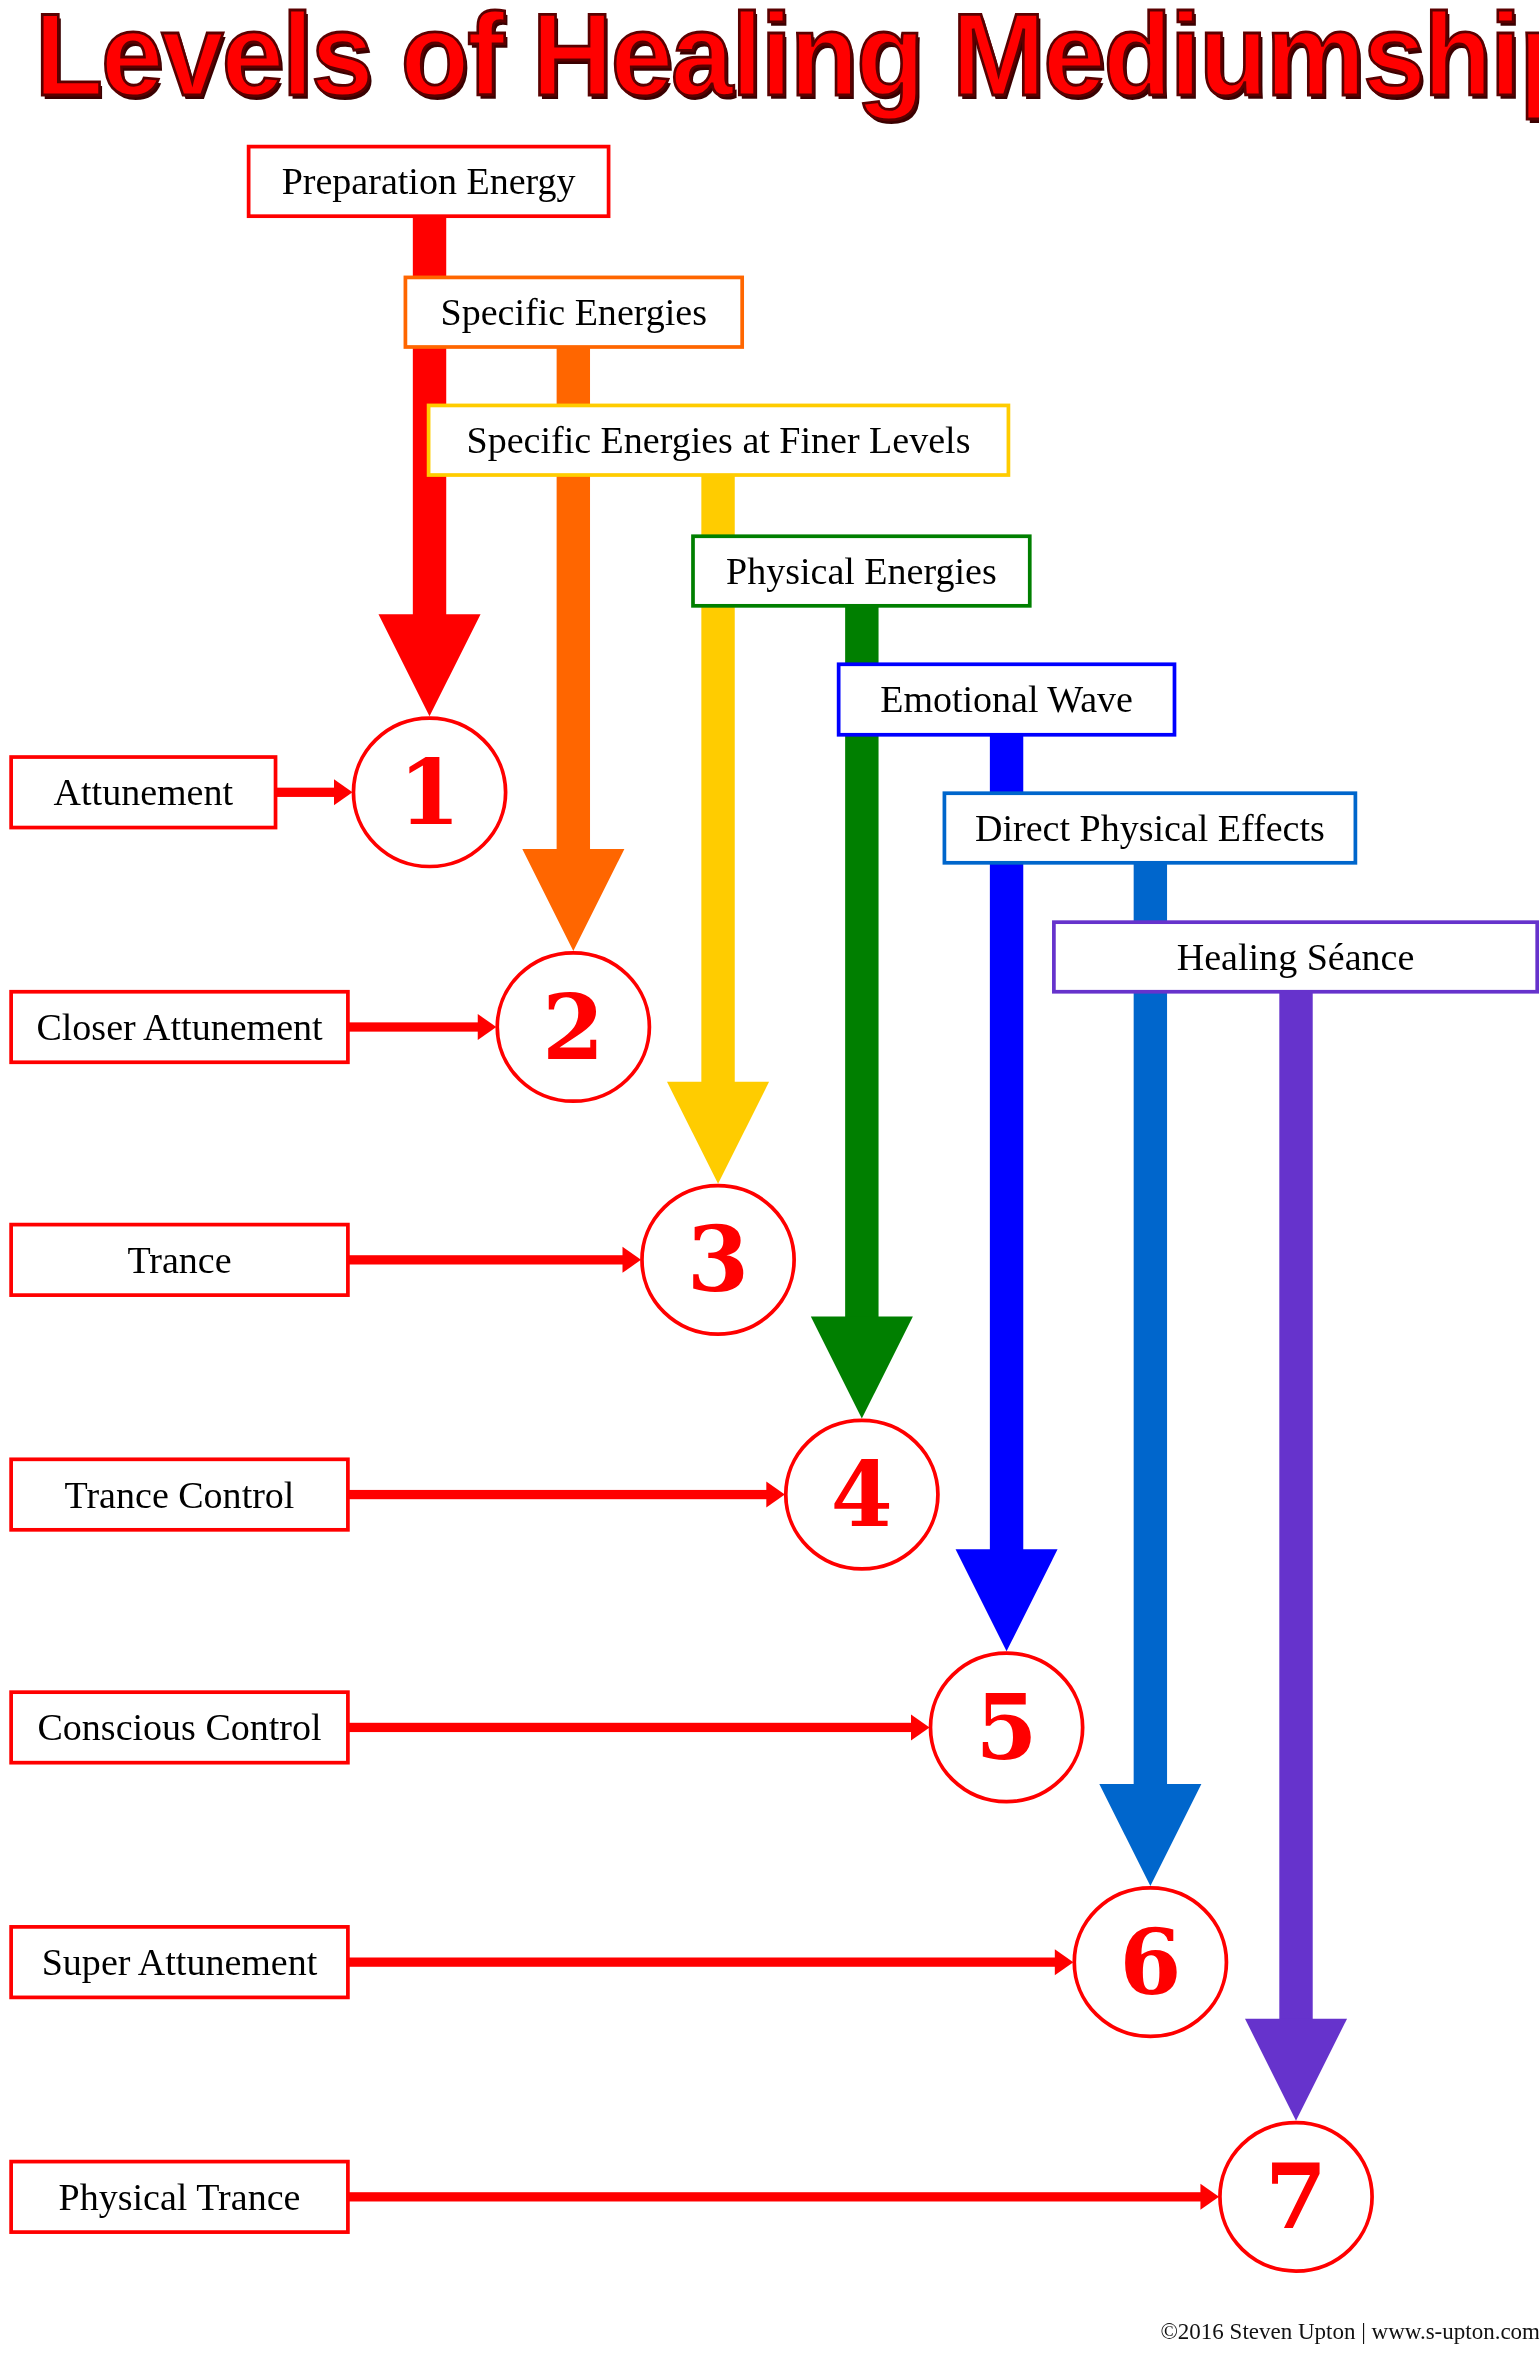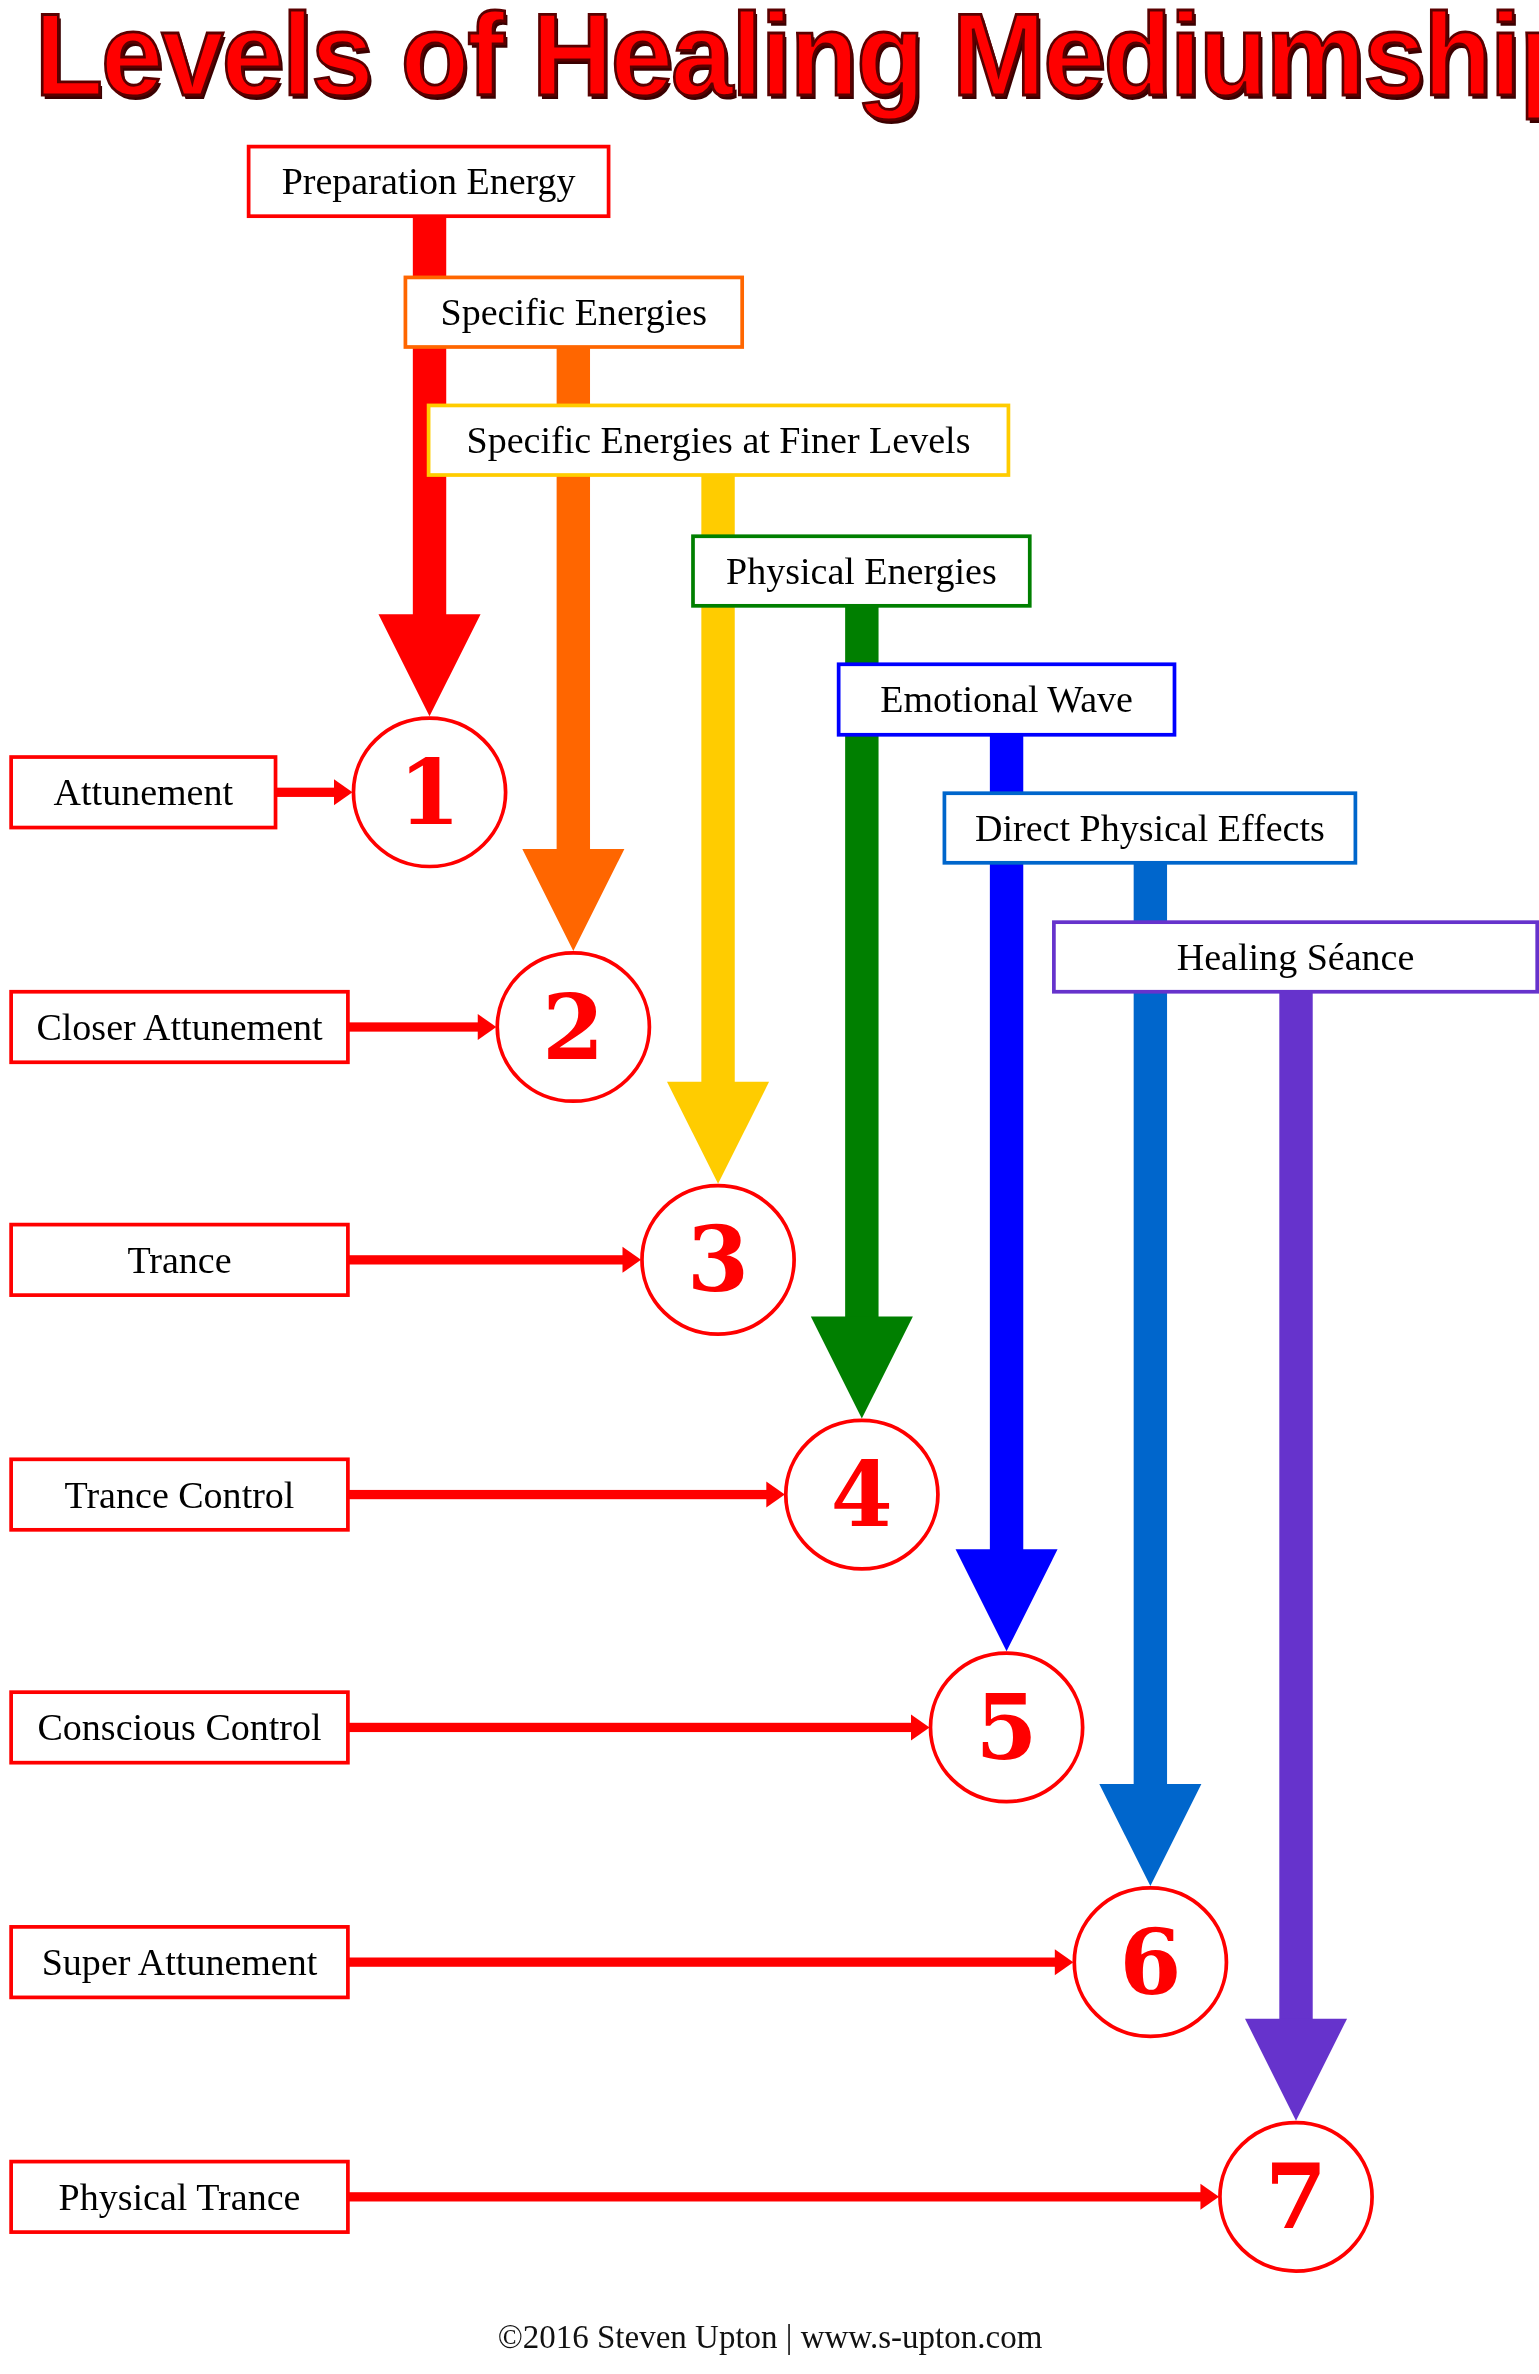--- a/index.html
+++ b/index.html
@@ -7,22 +7,22 @@
   #stage { position: absolute; left: 0; top: 0; width: 1540px; height: 2375px; }
   .title {
     position: absolute; left: 0; top: -13px; width: 1540px; text-align: center;
     font-family: "Liberation Sans", sans-serif; font-weight: bold; font-size: 117px;
     letter-spacing: -1.9px; color: #ff0000;
     -webkit-text-stroke: 2.8px #5a0000;
     text-shadow: 2.8px 3.7px 0 #3a0000;
     white-space: nowrap; transform: scaleX(0.955); transform-origin: center top;
   }
   .footer {
-    position: absolute; left: 0; top: 2319px; width: 1540px; text-align: center;
-    font-family: "Liberation Serif", serif; font-size: 33px; color: #111;
+    position: absolute; left: 0; top: 2319px; width: 1540px; text-align: right;
+    font-family: "Liberation Serif", serif; font-size: 23px; color: #111;
   }
   svg text { font-family: "Liberation Serif", serif; }
   .box-label { font-size: 41px; fill: #000; }
   .num { font-family: "DejaVu Serif", serif; font-weight: bold; font-size: 96px; fill: #ff0000; }
 </style>
 </head>
 <body>
 
 <div id="stage">
   <div class="title">Levels of Healing Mediumship</div>

